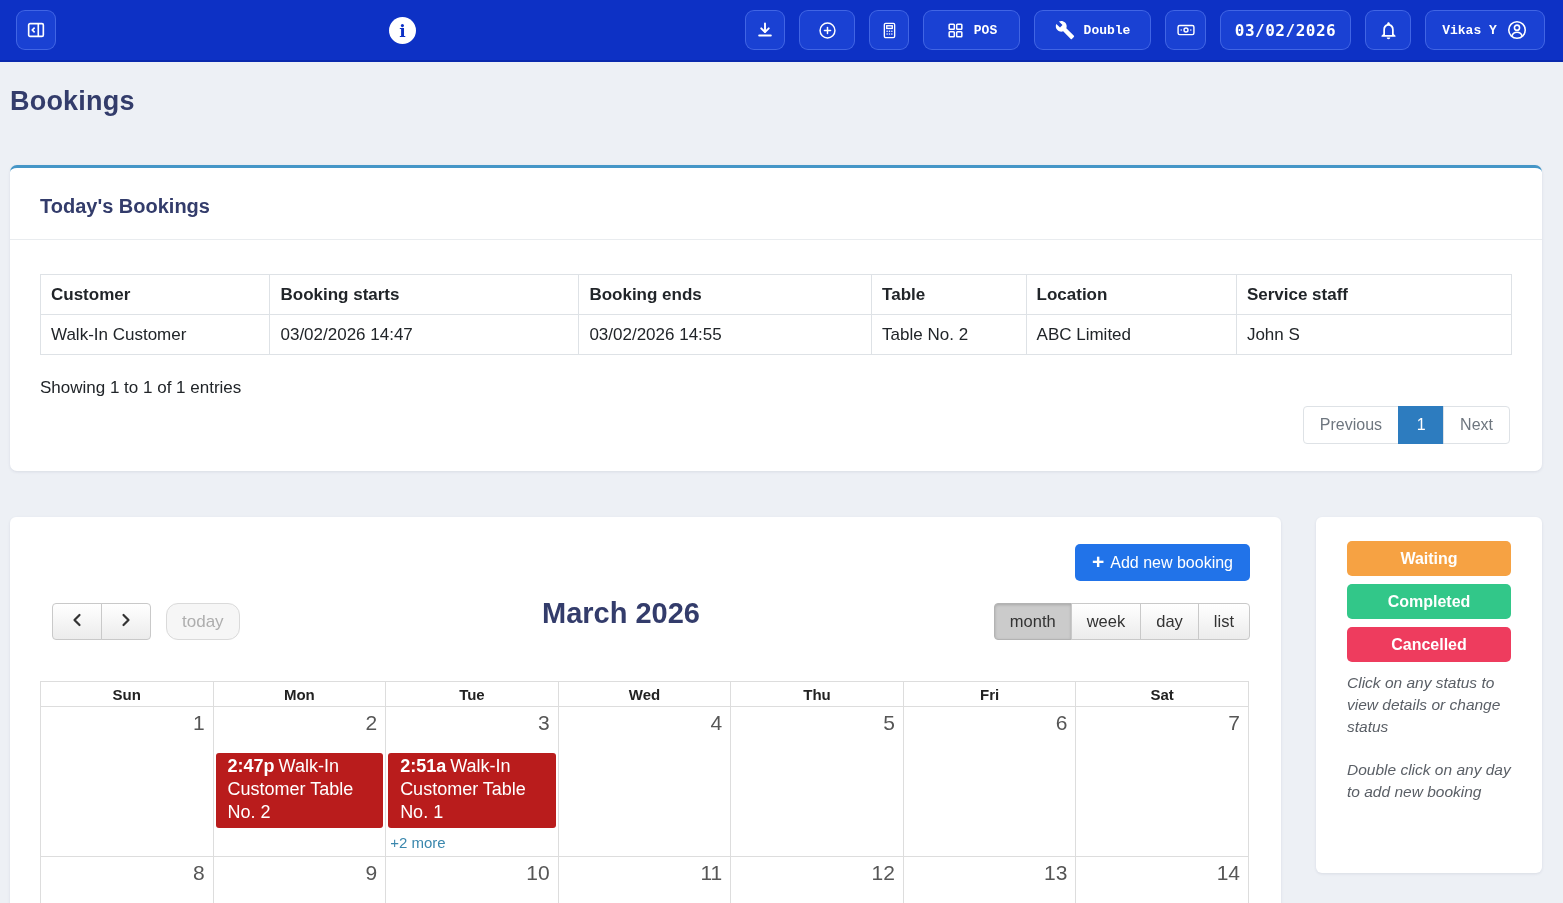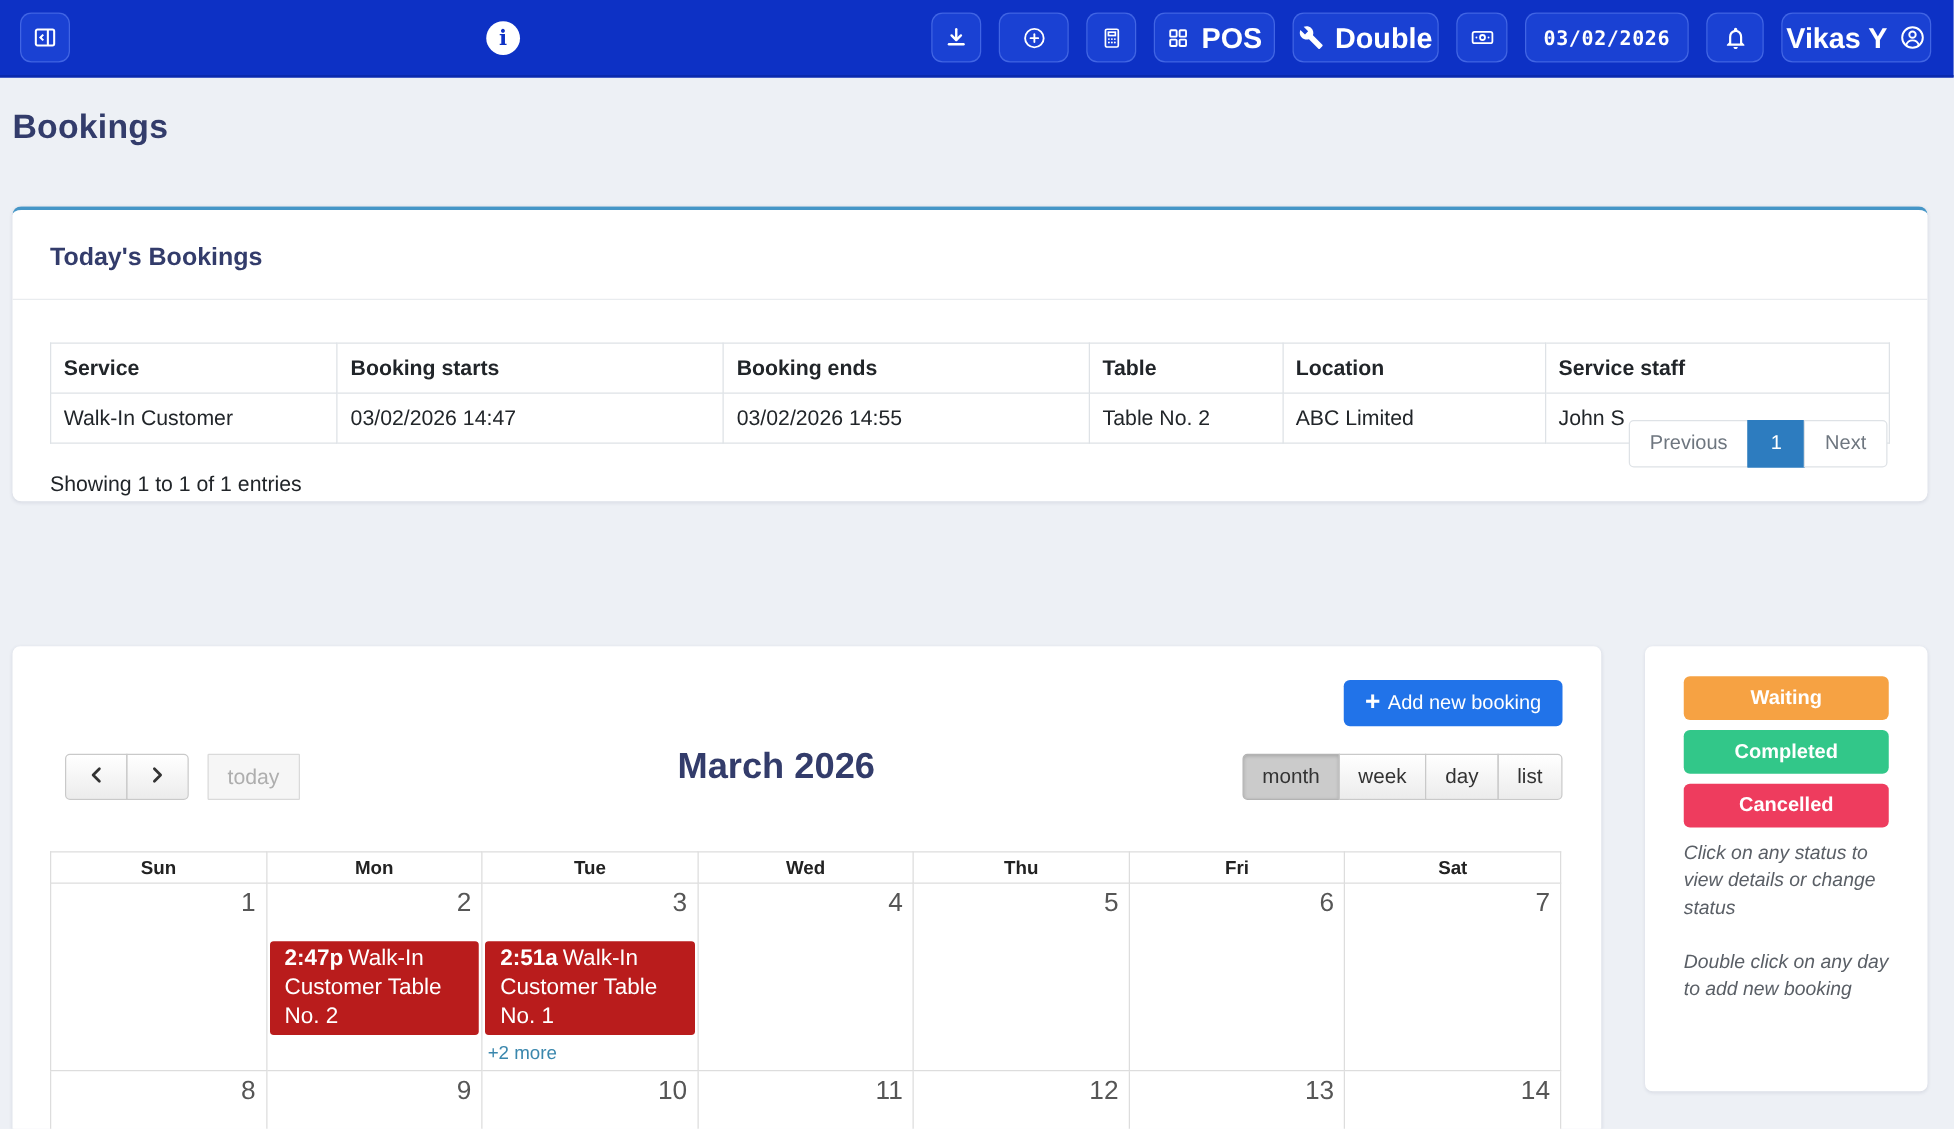--- a/index.html
+++ b/index.html
@@ -6,39 +6,39 @@
   html,body { width:1563px; height:903px; overflow:hidden; }
   body { background:#edf0f5; font-family:"Liberation Sans", sans-serif; position:relative; }
 
   
   .navbar { position:absolute; top:0; left:0; width:1563px; height:62px;
     background:#0d31c5; border-bottom:2px solid #0a29ad;
     display:flex; align-items:center; }
   .nb-btn { height:40px; border-radius:9px; background:#1a41d3;
     border:1px solid rgba(130,160,255,.38); color:#fff; cursor:pointer;
     display:flex; align-items:center; justify-content:center; gap:9px;
-    font-family:Liberation Sans, sans-serif; font-weight:bold; font-size:23px; }
+    font-family:Liberation Mono, monospace; font-weight:bold; font-size:13px; }
   .nb-btn svg { display:block; }
   .nav-left-btn { margin-left:16px; width:40px; }
   .nav-right { margin-left:auto; display:flex; align-items:center; gap:14px; padding-right:18px; }
   .w40{width:40px;} .w56{width:56px;} .w41{width:41px;} .w46{width:46px;}
   .pos-btn{width:97px;} .repair-btn{width:117px;}
   .date-btn{ width:131px; font-family:"DejaVu Sans Mono", monospace; font-size:16px; letter-spacing:.5px; }
   .user-btn{ width:120px; }
   .info-chip { position:absolute; left:389px; top:17px; width:27px; height:27px;
     border-radius:50%; background:#fff; color:#0d31c5; display:flex; align-items:center;
     justify-content:center; font-weight:bold; font-size:17px; font-family:"DejaVu Serif", serif; }
 
   
   .page-title { position:absolute; top:86px; left:10px; font-size:27px;
     font-weight:bold; color:#333c6b; letter-spacing:.2px; }
 
   
   .card { background:#fff; border-radius:6px; box-shadow:0 1px 3px rgba(40,50,90,.10); }
-  .bookings-card { position:absolute; top:165px; left:10px; width:1532px; height:236px;
+  .bookings-card { position:absolute; top:165px; left:10px; width:1532px; height:306px;
     border-top:3px solid #4596c7; border-radius:7px; }
   .bookings-card .card-head { padding:27px 30px 21px; border-bottom:1px solid #e9ecef; }
   .card-title { font-size:20px; color:#333c6b; font-weight:bold; }
   .table-wrap { padding:34px 30px 0; }
   table.bk { width:100%; border-collapse:collapse; table-layout:fixed; }
   table.bk th, table.bk td { border:1px solid #dee2e6; text-align:left;
     padding:9px 10px; font-size:17px; color:#212529; height:40px; }
   table.bk th { font-weight:bold; }
   .summary { margin:23px 0 0 30px; font-size:17px; color:#212529; }
   .pagination { position:absolute; right:32px; bottom:27px; display:flex; }
@@ -56,21 +56,21 @@
     font-family:"Liberation Sans", sans-serif; font-size:16px; padding:0 17px;
     display:flex; align-items:center; gap:6px; }
   .add-booking-btn .plus { font-size:21px; font-weight:bold; line-height:1; position:relative; top:-1px; }
   .fc-toolbar { position:absolute; top:86px; left:42px; right:31px; height:37px; }
   .fc-group { display:flex; float:left; }
   .fc-btn { height:37px; border:1px solid #c9c9c9; background:linear-gradient(#ffffff,#ececec);
     color:#333; font-family:"Liberation Sans", sans-serif; font-size:17px; padding:0 15px;
     cursor:pointer; margin-left:-1px; display:flex; align-items:center; justify-content:center; }
   .fc-btn.first { border-radius:4px 0 0 4px; margin-left:0; }
   .fc-btn.last { border-radius:0 4px 4px 0; }
-  .fc-btn.single { border-radius:1px; margin-left:0; }
+  .fc-btn.single { border-radius:12px; margin-left:0; }
   .fc-btn.active { background:#cbcbcb; border-color:#b3b3b3; box-shadow:inset 0 1px 3px rgba(0,0,0,.18); }
   .fc-btn.disabled { background:#f6f6f6; color:#aeaeae; border-color:#dadada; cursor:default; }
   .chev { width:50px; padding:0; }
   .today-group { margin-left:15px; }
   .fc-title { position:absolute; left:0; right:60px; top:-6px; text-align:center;
     font-size:29px; color:#333c6b; font-weight:bold; }
   .view-group { float:right; }
   .view-group .fc-btn { font-size:16.5px; }
 
   .fc-grid { position:absolute; top:164px; left:30px; width:1209px; }
@@ -215,21 +215,21 @@
       <colgroup>
         <col style="width:15.6%">
           <col style="width:21.0%">
           <col style="width:19.9%">
         <col style="width:10.5%">
           <col style="width:14.3%">
           <col style="width:18.7%">
       </colgroup>
       <thead>
         <tr>
-          <th>Service</th>
+          <th>Customer</th>
           <th>Booking starts</th>
           <th>Booking ends</th>
           <th>Table</th>
           <th>Location</th>
           <th>Service staff</th>
         </tr>
       </thead>
       <tbody>
         <tr>
           <td>Walk-In Customer</td>

